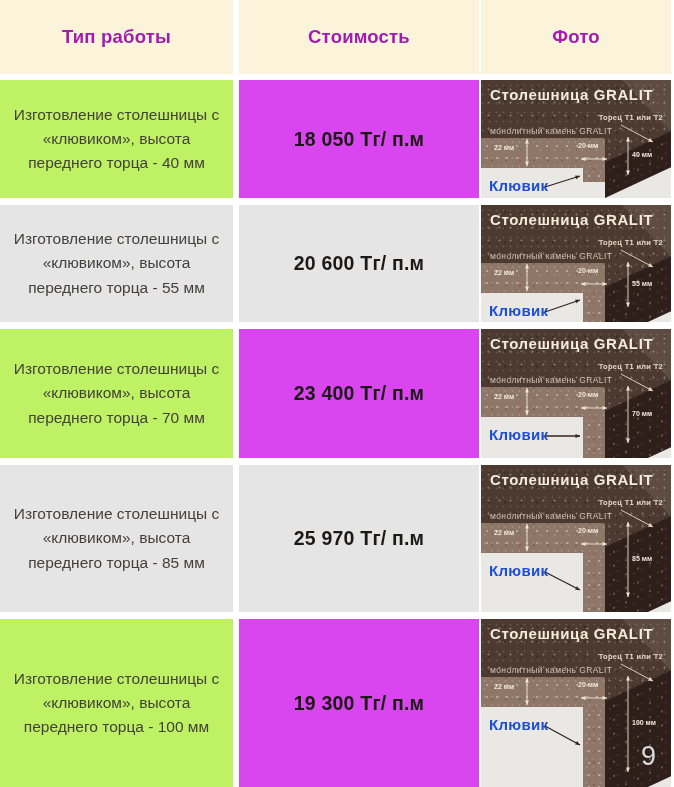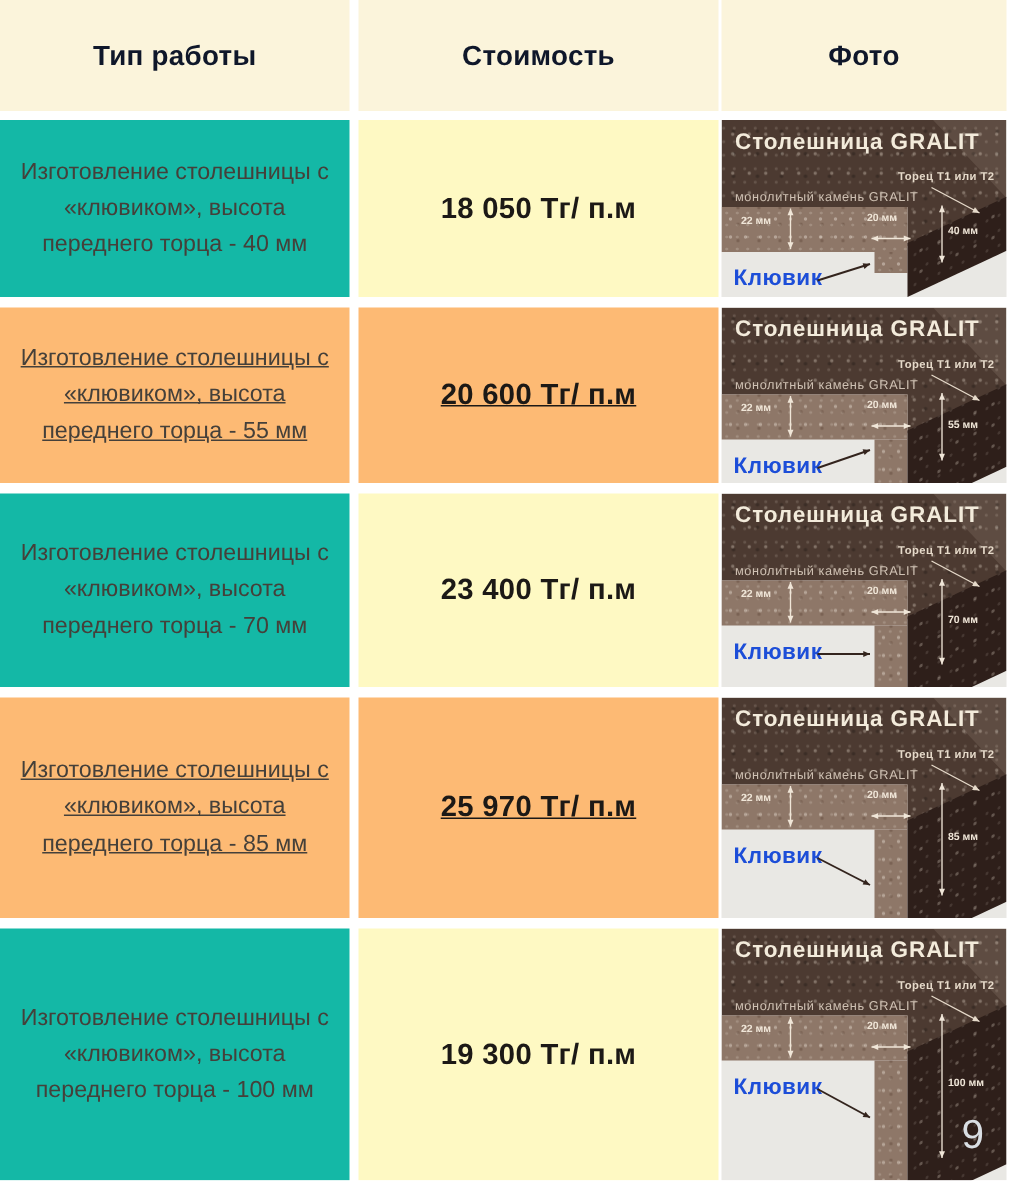--- a/index.html
+++ b/index.html
@@ -9,35 +9,35 @@
     -webkit-font-smoothing:antialiased;
   }
   .trow{display:flex;}
   .c1{width:233px;margin-right:6px;}
   .c2{width:240px;margin-right:2px;}
   .c3{width:190px;}
   
   .head-row{height:74px;margin-bottom:6px;}
   .hcell{
     background:#FBF4DB;display:flex;align-items:center;justify-content:center;
-    font-weight:bold;font-size:18.5px;color:#0f172a;letter-spacing:.2px;height:100%;
+    font-weight:bold;font-size:18.5px;color:#a21caf;letter-spacing:.2px;height:100%;
   }
   
   .body-row{margin-bottom:7px;}
   .body-row:last-child{margin-bottom:0;}
   .cell-desc{
-    background:#14b8a6;display:flex;align-items:center;justify-content:center;
+    background:#bef264;display:flex;align-items:center;justify-content:center;
     text-align:center;font-size:15.5px;line-height:1.55;color:#45403a;
     padding:0 13px;box-sizing:border-box;height:100%;
   }
   .cell-price{
-    background:#fef9c3;display:flex;align-items:center;justify-content:center;
+    background:#d946ef;display:flex;align-items:center;justify-content:center;
     font-weight:bold;font-size:19.5px;color:#1c1916;height:100%;letter-spacing:.2px;
   }
-  .body-row.alt .cell-desc,.body-row.alt .cell-price{background:#fdba74;text-decoration:underline;}
+  .body-row.alt .cell-desc,.body-row.alt .cell-price{background:#e5e5e5;}
   
   .photo{
     position:relative;width:190px;background:#E9E8E4;overflow:hidden;height:100%;
   }
   .photo>div{position:absolute;}
   .speck-top{
     background-color:#4C3A31;
     background-image:
       radial-gradient(circle, rgba(255,244,228,.30) .8px, transparent 1.4px),
       radial-gradient(circle, rgba(255,244,228,.14) .7px, transparent 1.3px),

